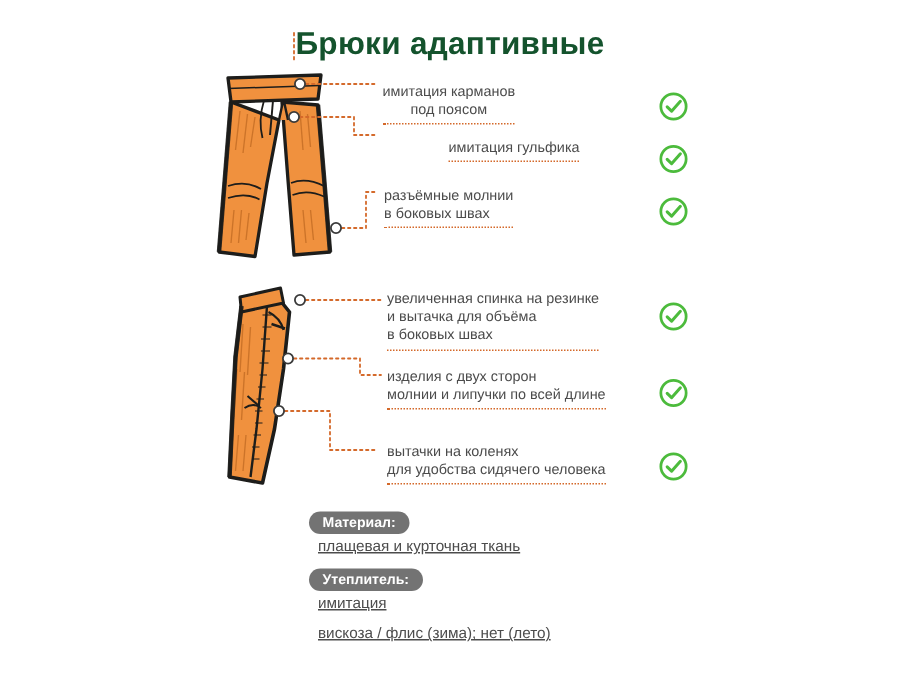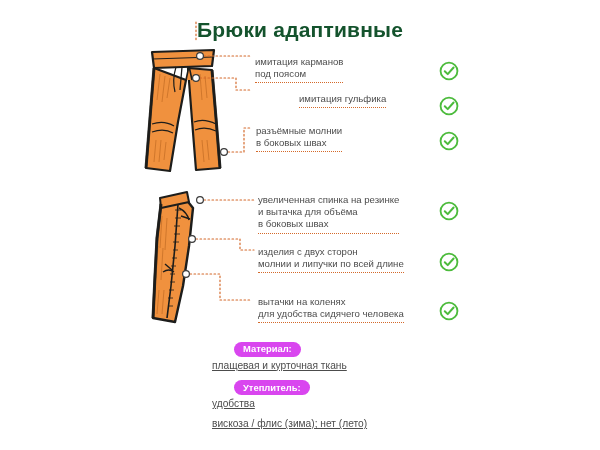--- a/index.html
+++ b/index.html
@@ -101,29 +101,28 @@
 
   
   .specs {
     position: absolute;
     left: 206px;
     top: 338px;
     width: 330px;
   }
   .badge {
     display: inline-block;
-    background: #d946ef;
+    background: #737373;
     color: #ffffff;
     font-size: 9.4px;
     font-weight: bold;
     padding: 1.5px 9px 2.5px 9px;
     border-radius: 9px;
     line-height: 11px;
     white-space: nowrap;
-    margin-left: 28px;
   }
   .spec-value {
     display: block;
     font-size: 10.2px;
     line-height: 13px;
     color: #4c4c4c;
     padding: 2px 0 4px 6px;
     white-space: nowrap;
     text-decoration: underline;
   }
@@ -229,21 +228,21 @@
     <polyline points="196,22 196,42"></polyline>
 
     <polyline points="200,200 254,200"></polyline>
     <polyline points="192,239 240,239 240,250 254,250"></polyline>
     <polyline points="186,274 220,274 220,300 252,300"></polyline>
     <circle class="node" cx="200" cy="200" r="3.4"></circle>
     <circle class="node" cx="192" cy="239" r="3.4"></circle>
     <circle class="node" cx="186" cy="274" r="3.4"></circle>
   </svg>
 
-  <div class="feature" style="left:255px; top:56px;">
+  <div class="feature" style="left:255px; top:56px;text-align:center;">
     <span class="ln">имитация карманов</span>
     <span class="ln">под поясом</span>
     <span class="rule"></span>
   </div>
 
   <div class="feature" style="left:256px; top:93px;margin-left:43px;">
     <span class="ln">имитация гульфика</span>
     <span class="rule"></span>
   </div>
 
@@ -309,20 +308,20 @@
       </svg>
   </div>
 
   <div class="specs">
     <div class="spec-group">
       <span class="badge">Материал:</span>
       <span class="spec-value">плащевая и курточная ткань</span>
     </div>
     <div class="spec-group">
       <span class="badge">Утеплитель:</span>
-      <span class="spec-value">удобства</span>
+      <span class="spec-value">имитация</span>
     </div>
     <div class="spec-group">
       <span class="spec-value">вискоза / флис (зима); нет (лето)</span>
     </div>
   </div>
 
 </div>
 
 </body></html>

